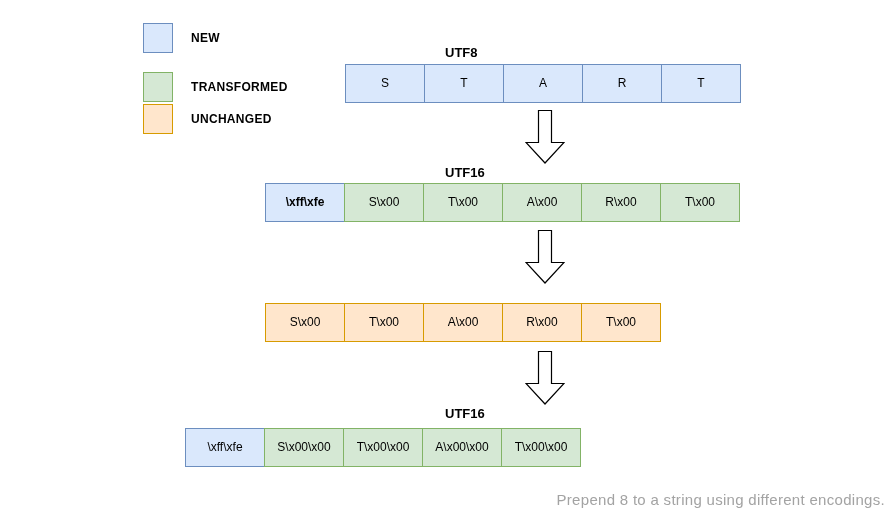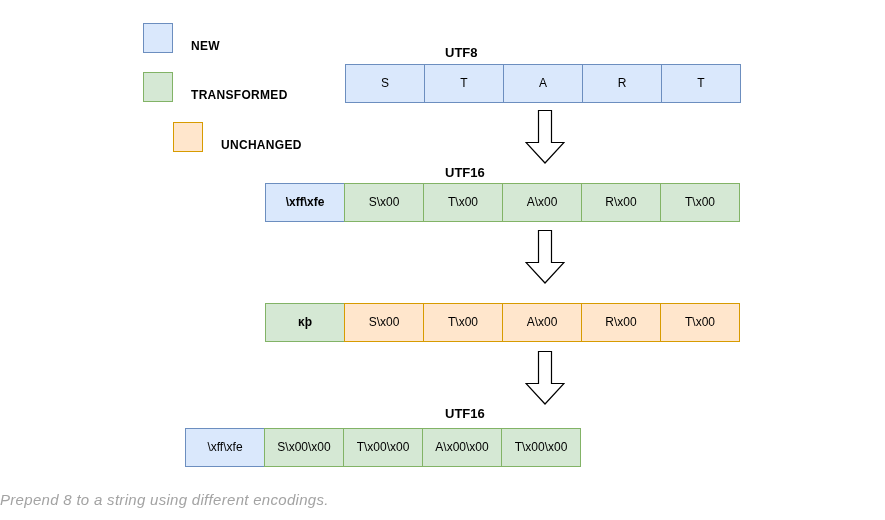--- a/index.html
+++ b/index.html
@@ -7,21 +7,21 @@
   body {
     width: 885px; height: 520px;
     font-family: "Liberation Sans", sans-serif;
     position: relative;
     overflow: hidden;
     color: #000;
   }
   .canvas { position: absolute; inset: 0; }
 
   
-  .legend-item { position: absolute; left: 143px; display: flex; align-items: flex-end; }
+  .legend-item { position: absolute; left: 143px; display: flex; align-items: center; }
   .swatch {
     width: 30px; height: 30px; display: inline-block; flex: 0 0 auto;
   }
   .legend-label {
     font-size: 12px; font-weight: bold; margin-left: 18px; letter-spacing: .3px;
   }
 
   
   .new         { background: #dae8fc; border: 1px solid #6c8ebf; }
   .transformed { background: #d5e8d4; border: 1px solid #82b366; }
@@ -42,39 +42,39 @@
   .cell + .cell { margin-left: -1px; }
   .cell.bold { font-weight: bold; }
   .cell .b { font-weight: bold; }
 
   
   .arrow { position: absolute; left: 525px; }
 
   
   .caption {
     position: absolute; left: 0; right: 0; top: 491px;
-    text-align: left; font-style: italic; font-size: 15px; color: #a3a3a3;
+    text-align: right; font-size: 15px; color: #a3a3a3;
     letter-spacing: .3px;
   }
 </style>
 </head>
 <body>
 
 <div class="canvas">
 
   <div>
     <div class="legend-item" style="top:23px;">
       <span class="swatch new"></span>
       <span class="legend-label">NEW</span>
     </div>
     <div class="legend-item" style="top:72px;">
       <span class="swatch transformed"></span>
       <span class="legend-label">TRANSFORMED</span>
     </div>
-    <div class="legend-item" style="top:122px;margin-left:30px;">
+    <div class="legend-item" style="top:104px;">
       <span class="swatch unchanged"></span>
       <span class="legend-label">UNCHANGED</span>
     </div>
   </div>
 
   <div class="row-title" style="top:45px;">UTF8</div>
   <div class="cells" style="left:345px; top:64px;">
     <div class="cell new">S</div>
     <div class="cell new">T</div>
     <div class="cell new">A</div>
@@ -94,21 +94,20 @@
     <div class="cell transformed">A\x00</div>
     <div class="cell transformed">R\x00</div>
     <div class="cell transformed">T\x00</div>
   </div>
 
   <svg class="arrow" style="top:230px;" width="40" height="54" viewBox="0 0 40 54">
     <path d="M13.5 0.5 H26.5 V32.5 H39 L20 53 L1 32.5 H13.5 Z" fill="#ffffff" stroke="#000000" stroke-width="1.2"></path>
   </svg>
 
   <div class="cells" style="left:265px; top:303px;">
-    <div class="cell transformed bold">ĸþ</div>
     <div class="cell unchanged">S\x00</div>
     <div class="cell unchanged">T\x00</div>
     <div class="cell unchanged">A\x00</div>
     <div class="cell unchanged">R\x00</div>
     <div class="cell unchanged">T\x00</div>
   </div>
 
   <svg class="arrow" style="top:351px;" width="40" height="54" viewBox="0 0 40 54">
     <path d="M13.5 0.5 H26.5 V32.5 H39 L20 53 L1 32.5 H13.5 Z" fill="#ffffff" stroke="#000000" stroke-width="1.2"></path>
   </svg>

